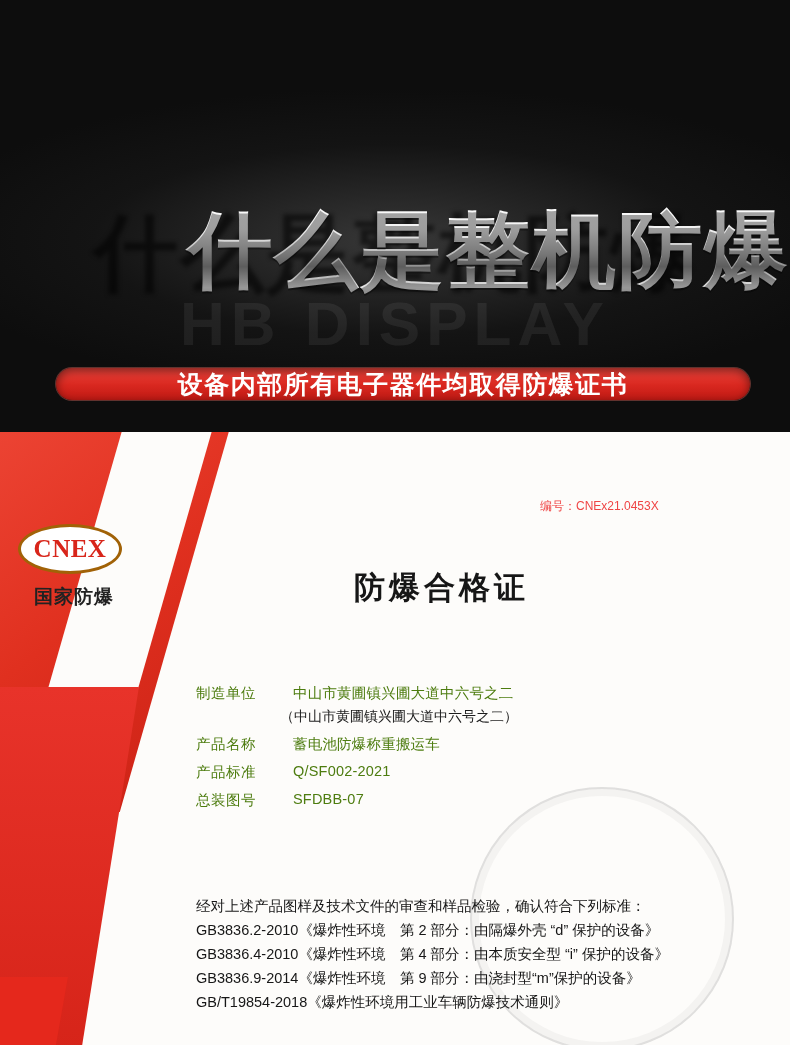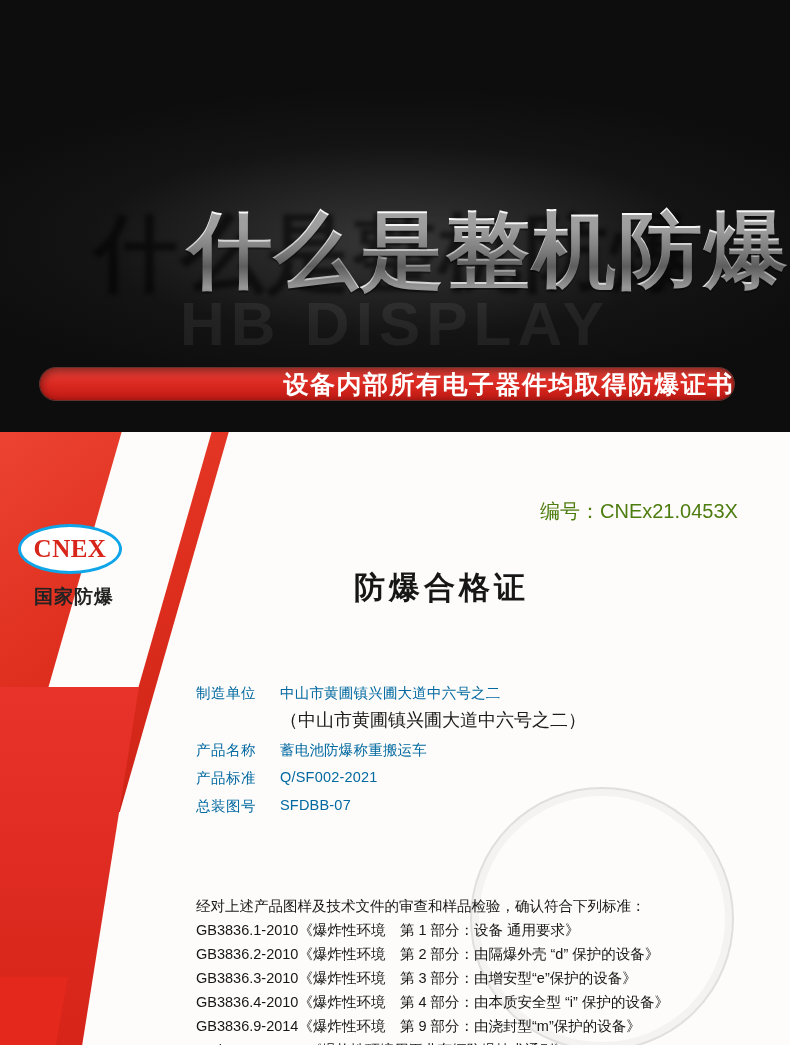--- a/index.html
+++ b/index.html
@@ -81,30 +81,30 @@
     line-height: 104px;
     font-weight: bold;
     letter-spacing: 2px;
     white-space: nowrap;
     color: #000;
     opacity: 0.55;
     filter: blur(2px);
   }
   .hero-pill {
     position: absolute;
-    left: 40px;
+    left: 56px;
     top: 368px;
     width: 694px;
     height: 32px;
     border-radius: 25px;
     background: linear-gradient(180deg, #f0453c 0%, #d8271f 55%, #c01a14 100%);
     box-shadow: 0 3px 10px rgba(0,0,0,0.5) inset, 0 0 0 1px rgba(255,120,110,0.35);
     display: flex;
     align-items: center;
-    justify-content: flex-end;
+    justify-content: center;
   }
   .hero-pill span {
     color: #fff;
     font-size: 25px;
     font-weight: bold;
     letter-spacing: 1.5px;
     white-space: nowrap;
   }
 
   
@@ -171,21 +171,21 @@
     left: 18px;
     top: 92px;
     width: 112px;
     text-align: center;
   }
   .cnex-oval {
     width: 104px;
     height: 50px;
     border-radius: 50%;
     background: #fff;
-    border: 3px solid #0ea5e9;
+    border: 3px solid #a16207;
     display: flex;
     align-items: center;
     justify-content: center;
     box-sizing: border-box;
   }
   .cnex-oval span {
     color: #d8251a;
     font-size: 25px;
     font-weight: bold;
     letter-spacing: 0.5px;
@@ -197,22 +197,22 @@
     font-size: 19px;
     font-weight: bold;
     letter-spacing: 1px;
     text-align: center;
   }
 
   .cert-no {
     position: absolute;
     left: 540px;
     top: 66px;
-    font-size: 20px;
-    color: #4d7c0f;
+    font-size: 12px;
+    color: #ef4444;
     white-space: nowrap;
   }
   .cert-title {
     position: absolute;
     left: 345px;
     top: 135px;
     font-size: 31px;
     font-weight: bold;
     letter-spacing: 4px;
     color: #161616;
@@ -224,37 +224,38 @@
     position: absolute;
     left: 196px;
     top: 252px;
     width: 560px;
   }
   .field-row {
     display: flex;
     align-items: flex-start;
     margin-bottom: 9px;
     font-size: 14.5px;
-    color: #0369a1;
+    color: #4d7c0f;
+    gap: 13px;
   }
   .field-label {
     width: 84px;
     flex: 0 0 84px;
     letter-spacing: 0.5px;
     font-size: 14.5px;
   }
   .field-value {
     flex: 1;
     white-space: pre;
     letter-spacing: 0.2px;
   }
   .field-value.small-gap { letter-spacing: 0.6px; }
   .field-sub {
     margin-left: 84px;
-    font-size: 18px;
+    font-size: 14px;
     color: #1c1c1c;
     margin-top: -4px;
     margin-bottom: 9px;
   }
 
   .standards {
     position: absolute;
     left: 196px;
     top: 462px;
     width: 580px;
@@ -320,23 +321,21 @@
       </div>
 
       <div class="field-row">
         <div class="field-label">总装图号</div>
         <div class="field-value">SFDBB-07</div>
       </div>
     </div>
 
     <div class="standards">
       <div>经对上述产品图样及技术文件的审查和样品检验，确认符合下列标准：</div>
-      <div>GB3836.1-2010《爆炸性环境　第 1 部分：设备  通用要求》</div>
       <div>GB3836.2-2010《爆炸性环境　第 2 部分：由隔爆外壳 “d” 保护的设备》</div>
-      <div>GB3836.3-2010《爆炸性环境　第 3 部分：由增安型“e”保护的设备》</div>
       <div>GB3836.4-2010《爆炸性环境　第 4 部分：由本质安全型 “i” 保护的设备》</div>
       <div>GB3836.9-2014《爆炸性环境　第 9 部分：由浇封型“m”保护的设备》</div>
       <div>GB/T19854-2018《爆炸性环境用工业车辆防爆技术通则》</div>
 
     </div>
   </div>
 
 </div>
 
 </body></html>

